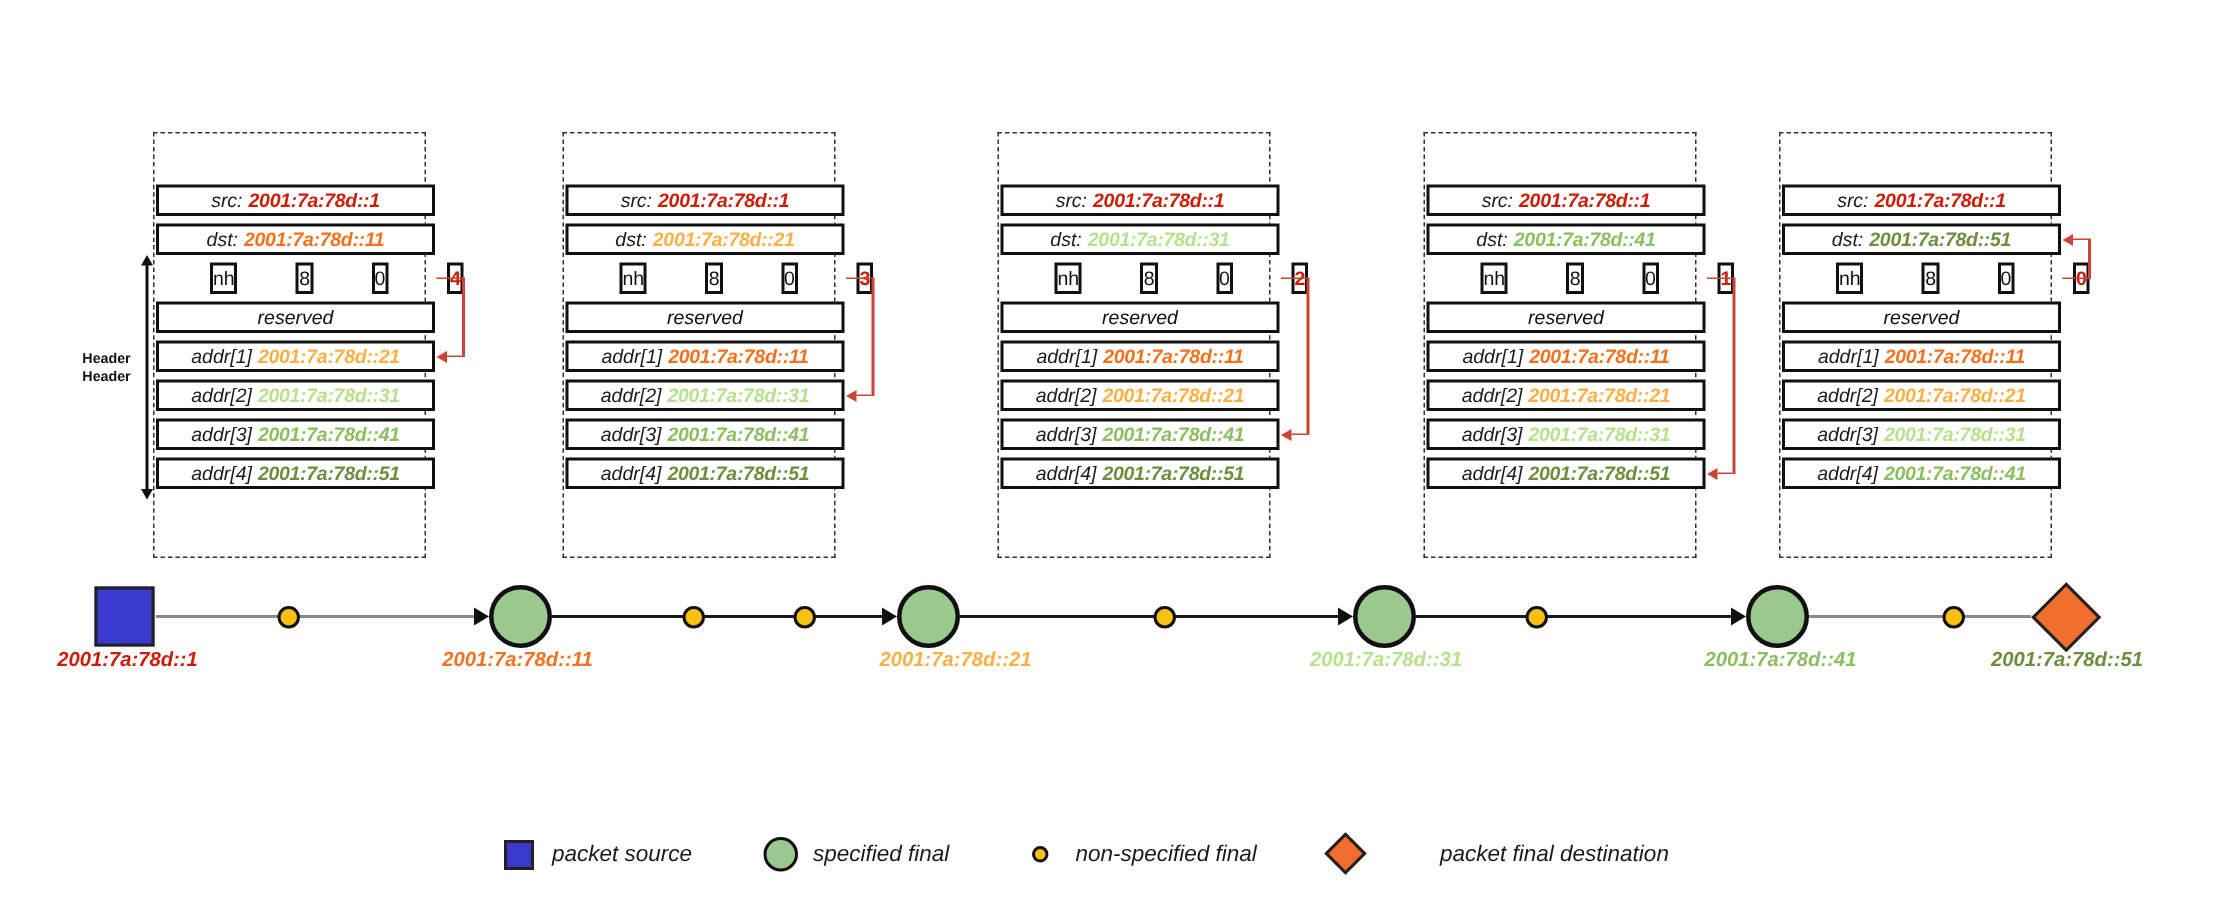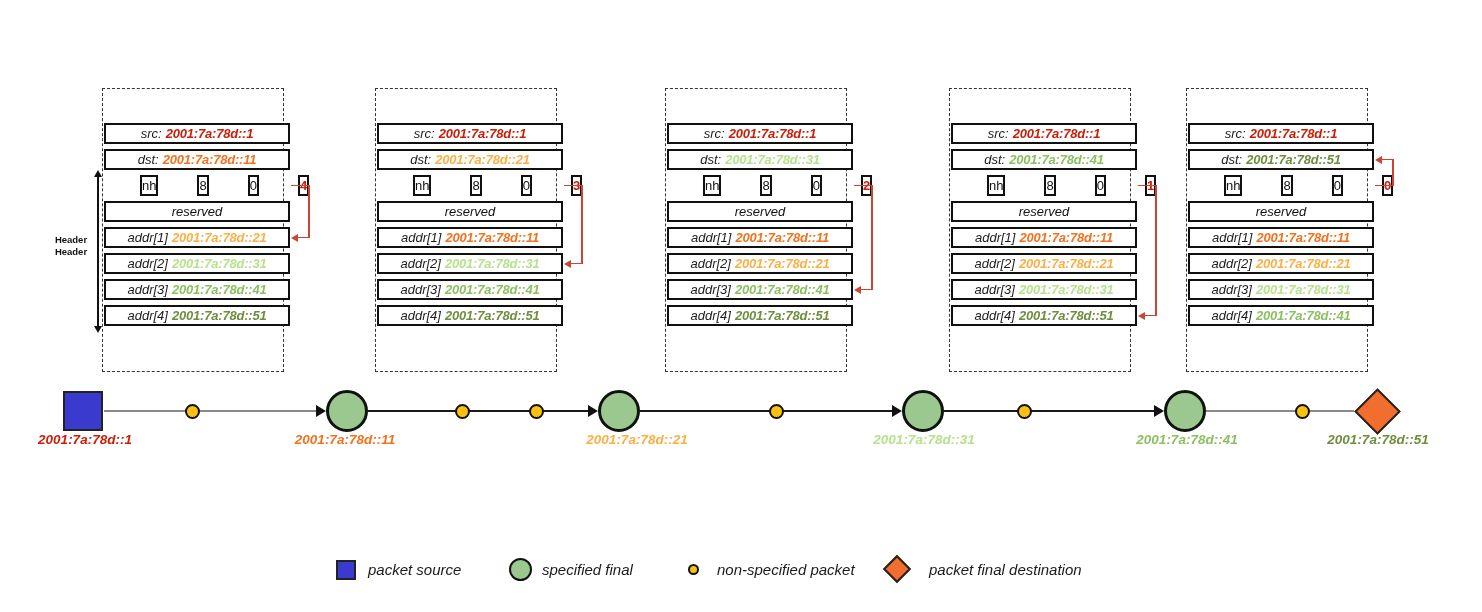--- a/index.html
+++ b/index.html
@@ -347,17 +347,17 @@
       <div class="destnode" style="left: 1360.5px; top: 394.5px; background: rgb(242, 110, 46);"></div>
       <div class="nodelabel" style="left: 1378px;"><span style="color: rgb(110, 142, 62);">2001:7a:78d::51</span></div>
     </div>
 
   <div>
     <div class="leg-square" id="leg-m0" style="background: rgb(58, 58, 206);"></div>
     <div class="leg-label" style="left:368px">packet source</div>
     <div class="leg-circle" id="leg-m1" style="background: rgb(154, 200, 143);"></div>
     <div class="leg-label" style="left:542px">specified final</div>
     <div class="leg-dot" id="leg-m2" style="background: rgb(252, 192, 17);"></div>
-    <div class="leg-label" style="left:717px">non-specified packet</div>
+    <div class="leg-label" style="left:717px">non-specified final</div>
     <div class="leg-diamond" id="leg-m3" style="background: rgb(242, 110, 46);"></div>
-    <div class="leg-label" style="left:929px">packet final destination</div>
+    <div class="leg-label" style="left:960px">packet final destination</div>
   </div>
 </div>
 
 </body></html>

